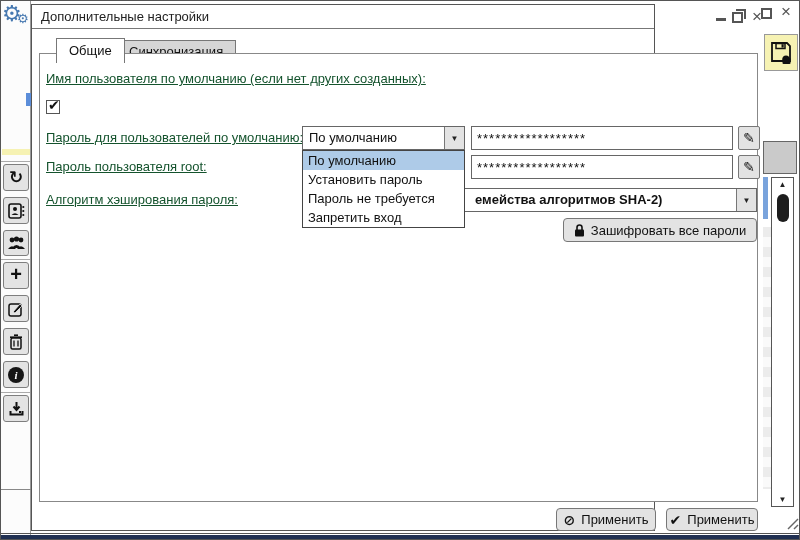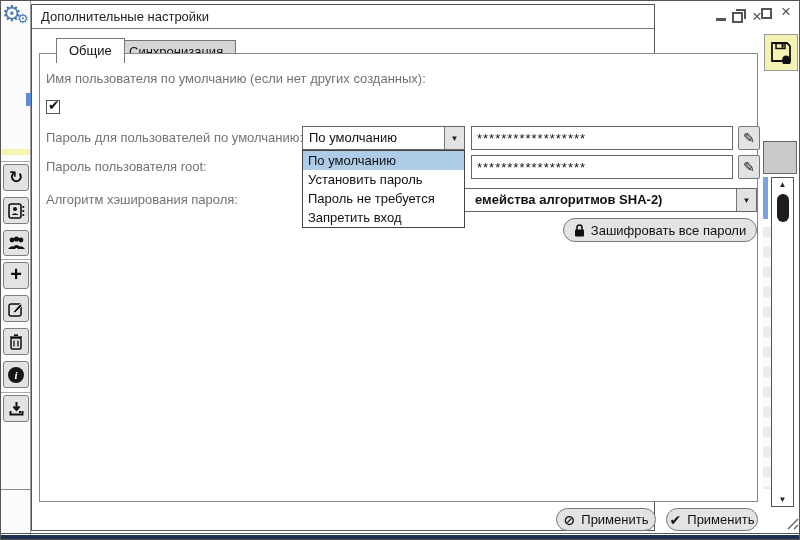--- a/index.html
+++ b/index.html
@@ -47,36 +47,36 @@
   #dlg-restore { left:700px; top:7px; width:11px; height:11px; border:2px solid #555; background:#fff; }
   #dlg-restore::before { content:""; position:absolute; left:2px; top:-5px; width:8px; height:8px; border:2px solid #555; border-left:none; border-bottom:none; }
   #dlg-close { left:716px; top:2px; width:18px; height:20px; font-size:17px; color:#555; text-align:center; line-height:20px; }
 
   .tab { position:absolute; top:27px; height:22px; line-height:22px; padding:0 12px; border:1px solid #777; font-size:13px;margin-top:8px; }
   .tab.active { top:25px; height:25px; line-height:24px; background:#fff; border-bottom:none; z-index:3; }
   .tab.inactive { background:#d6d6d6; }
 
   #tab-frame { position:absolute; left:7px; top:48px; width:719px; height:449px; border:1px solid #888; background:#fff; }
 
-  .lbl { position:absolute; color:#737373; font-size:13px; }
+  .lbl { position:absolute; color:#14532d; font-size:13px;text-decoration:underline; }
   .tinput { position:absolute; border:1px solid #666; background:#fff; font-family:inherit; font-size:13px; padding:0 5px; color:#111; }
   .editbtn { position:absolute; width:22px; height:24px; background:#e3e3e3; border:1px solid #777; border-radius:2px;
              display:flex; align-items:center; justify-content:center; font-size:14px; color:#111; }
   .combo { position:absolute; height:24px; border:1px solid #666; background:#fff; }
   .combo .val { position:absolute; left:6px; top:0; line-height:22px; font-size:13px; white-space:nowrap; }
   .combo .arrow-btn { position:absolute; right:0; top:0; width:20px; height:22px; background:#e3e3e3; border-left:1px solid #777;
                       display:flex; align-items:center; justify-content:center; font-size:8px; color:#222; }
   .checkbox { position:absolute; width:14px; height:14px; border:1px solid #555; background:#fff; }
   .checkbox .mark { position:absolute; left:1px; top:-4px; font-size:14px; color:#111; }
 
   #dropdown-popup { position:absolute; left:270px; top:145px; width:163px; background:#fff; border:1px solid #444; z-index:30; }
   .dd-item { height:19px; line-height:19px; padding-left:5px; font-size:13px; white-space:nowrap; }
   .dd-item.selected { background:#aecbe8; }
 
-  .pushbtn { position:absolute; background:#e3e3e3; border:1px solid #777; border-radius:12px; display:flex; align-items:center; justify-content:center;
+  .pushbtn { position:absolute; background:#e3e3e3; border:1px solid #777; border-radius:4px; display:flex; align-items:center; justify-content:center;
              gap:6px; font-size:13px; color:#111; }
   .pushbtn .glyph { font-size:14px; line-height:1; }
 </style>
 </head>
 <body>
 
 <div id="screen">
 
   <div id="left-toolbar">
     <span class="gear-big">⚙</span>

